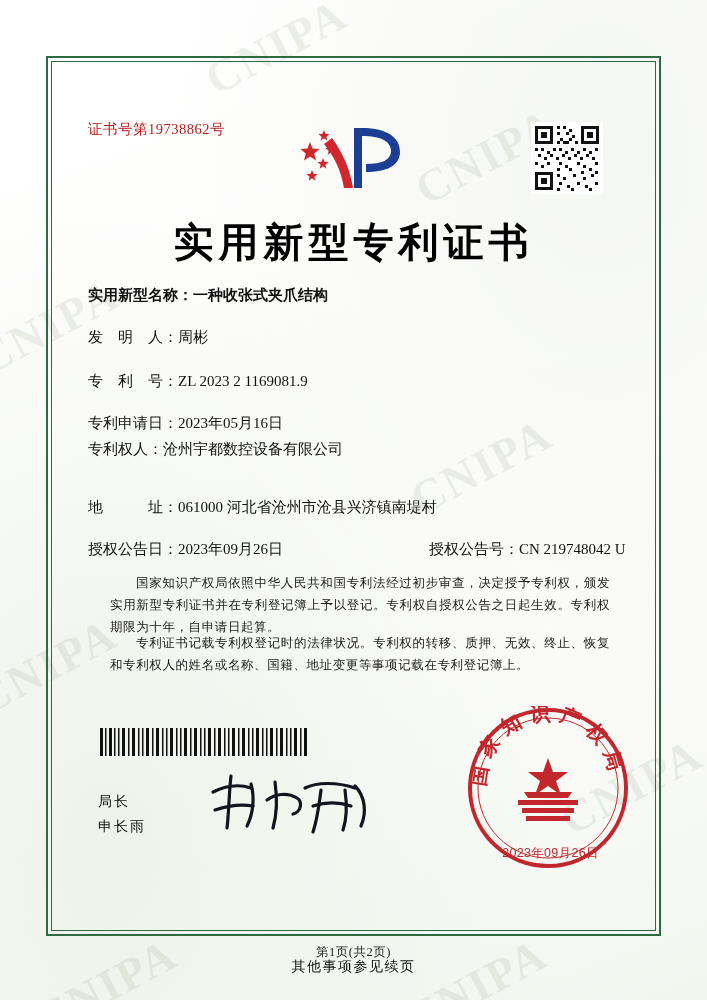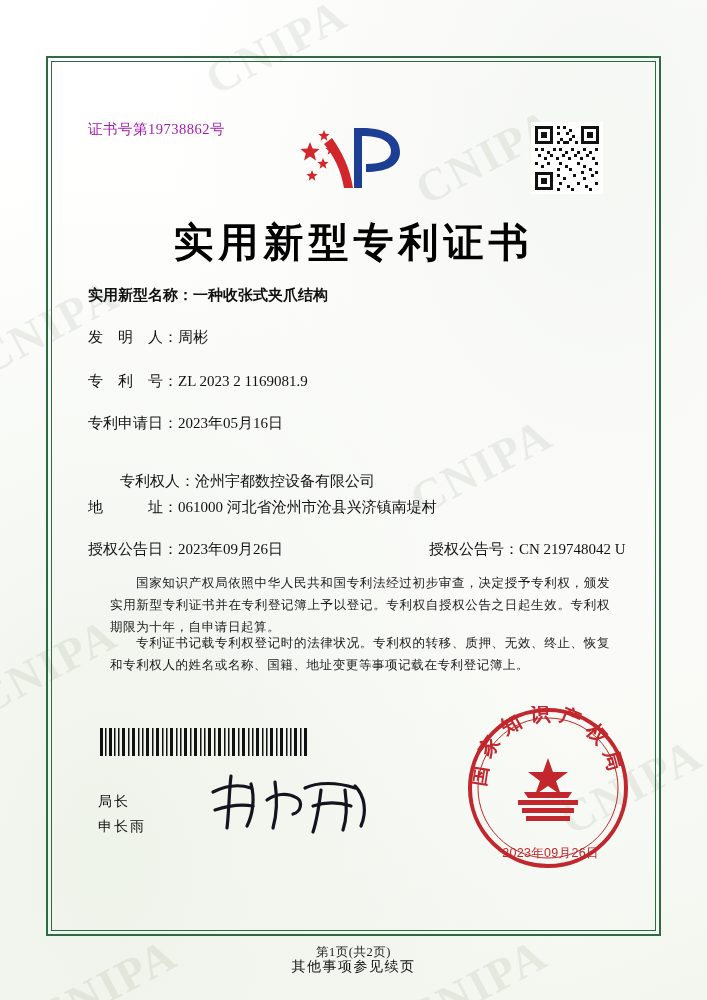--- a/index.html
+++ b/index.html
@@ -65,21 +65,21 @@
     border: 1px solid #2e6b45;
     box-sizing: border-box;
   }
 
   
   .cert-no {
     position: absolute;
     left: 88px;
     top: 120px;
     font-size: 14.5px;
-    color: #a21caf;
+    color: #b91c1c;
     letter-spacing: 0.5px;
     white-space: nowrap;
   }
 
   .logo {
     position: absolute;
     left: 296px;
     top: 122px;
     width: 115px;
     height: 72px;
@@ -338,21 +338,21 @@
   </div>
   <div class="field" style="top:328px;">
     <span class="lbl">发　明　人：</span><span class="val">周彬</span>
   </div>
   <div class="field" style="top:372px;">
     <span class="lbl">专　利　号：</span><span class="val">ZL 2023 2 1169081.9</span>
   </div>
   <div class="field" style="top:414px;">
     <span class="lbl">专利申请日：</span><span class="val">2023年05月16日</span>
   </div>
-  <div class="field" style="top:472px;margin-left:32px;">
+  <div class="field" style="top:440px;">
     <span class="lbl">专利权人：</span><span class="val">沧州宇都数控设备有限公司</span>
   </div>
   <div class="field" style="top:498px;">
     <span class="lbl">地　　　址：</span><span class="val">061000 河北省沧州市沧县兴济镇南堤村</span>
   </div>
   <div class="field" style="top:540px;">
     <span class="lbl">授权公告日：</span><span class="val">2023年09月26日</span>
   </div>
   <div class="field-inline2" style="top:540px;margin-left:29px;">
     <span class="lbl">授权公告号：</span><span class="val">CN 219748042 U</span>

